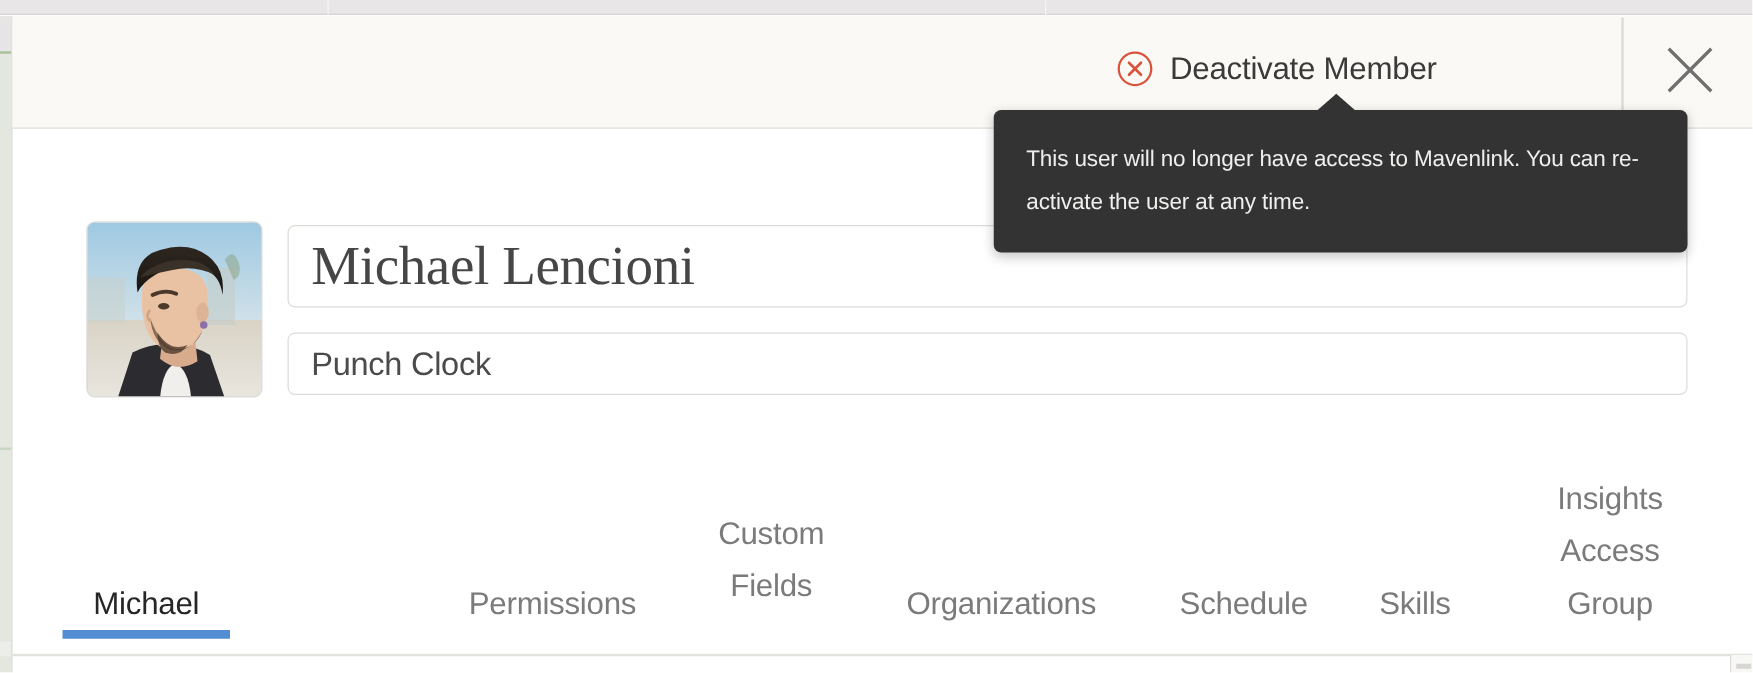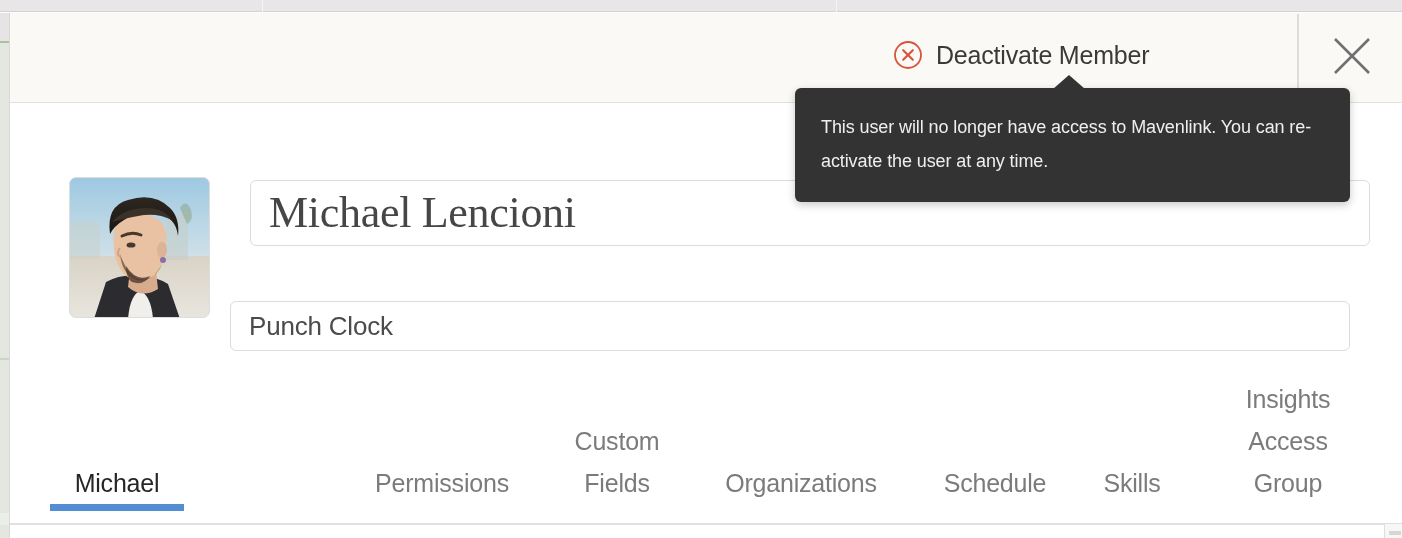--- a/index.html
+++ b/index.html
@@ -177,26 +177,24 @@
     border: 1px solid #dcdcd8;
     border-radius: 6px;
     display: flex;
     align-items: center;
     padding: 0 18px;
     cursor: text;
   }
   .field-name {
     top: 180px;
     height: 66px;
-    margin-left: 20px;
   }
   .field-title {
     top: 266px;
     height: 50px;
-    margin-top: 35px;
   }
   .field-name-text {
     font-family: "Liberation Serif", serif;
     font-size: 44px;
     color: #464646;
     line-height: 1;
     letter-spacing: -0.3px;
   }
   .field-title-text {
     font-family: "Liberation Sans", sans-serif;
@@ -362,21 +360,21 @@
     <span class="field-name-text">Michael Lencioni</span>
   </div>
 
   <div class="field field-title" title="Title">
     <span class="field-title-text">Punch Clock</span>
   </div>
 
   <div class="tabbar">
     <div class="tab active" style="left:40px; width:134px;">Michael</div>
     <div class="tab" style="left:342px; width:180px;">Permissions</div>
-    <div class="tab" style="left:540px; width:134px; bottom:18px;">Custom
+    <div class="tab" style="left:540px; width:134px; bottom:32px;">Custom
 Fields</div>
     <div class="tab" style="left:690px; width:202px;">Organizations</div>
     <div class="tab" style="left:912px; width:146px;">Schedule</div>
     <div class="tab" style="left:1200px; width:156px; bottom:18px;">Insights
 Access
 Group</div>
     <div class="tab" style="left:1072px; width:100px;">Skills</div>
     <div class="tab-underline"></div>
   </div>
 

